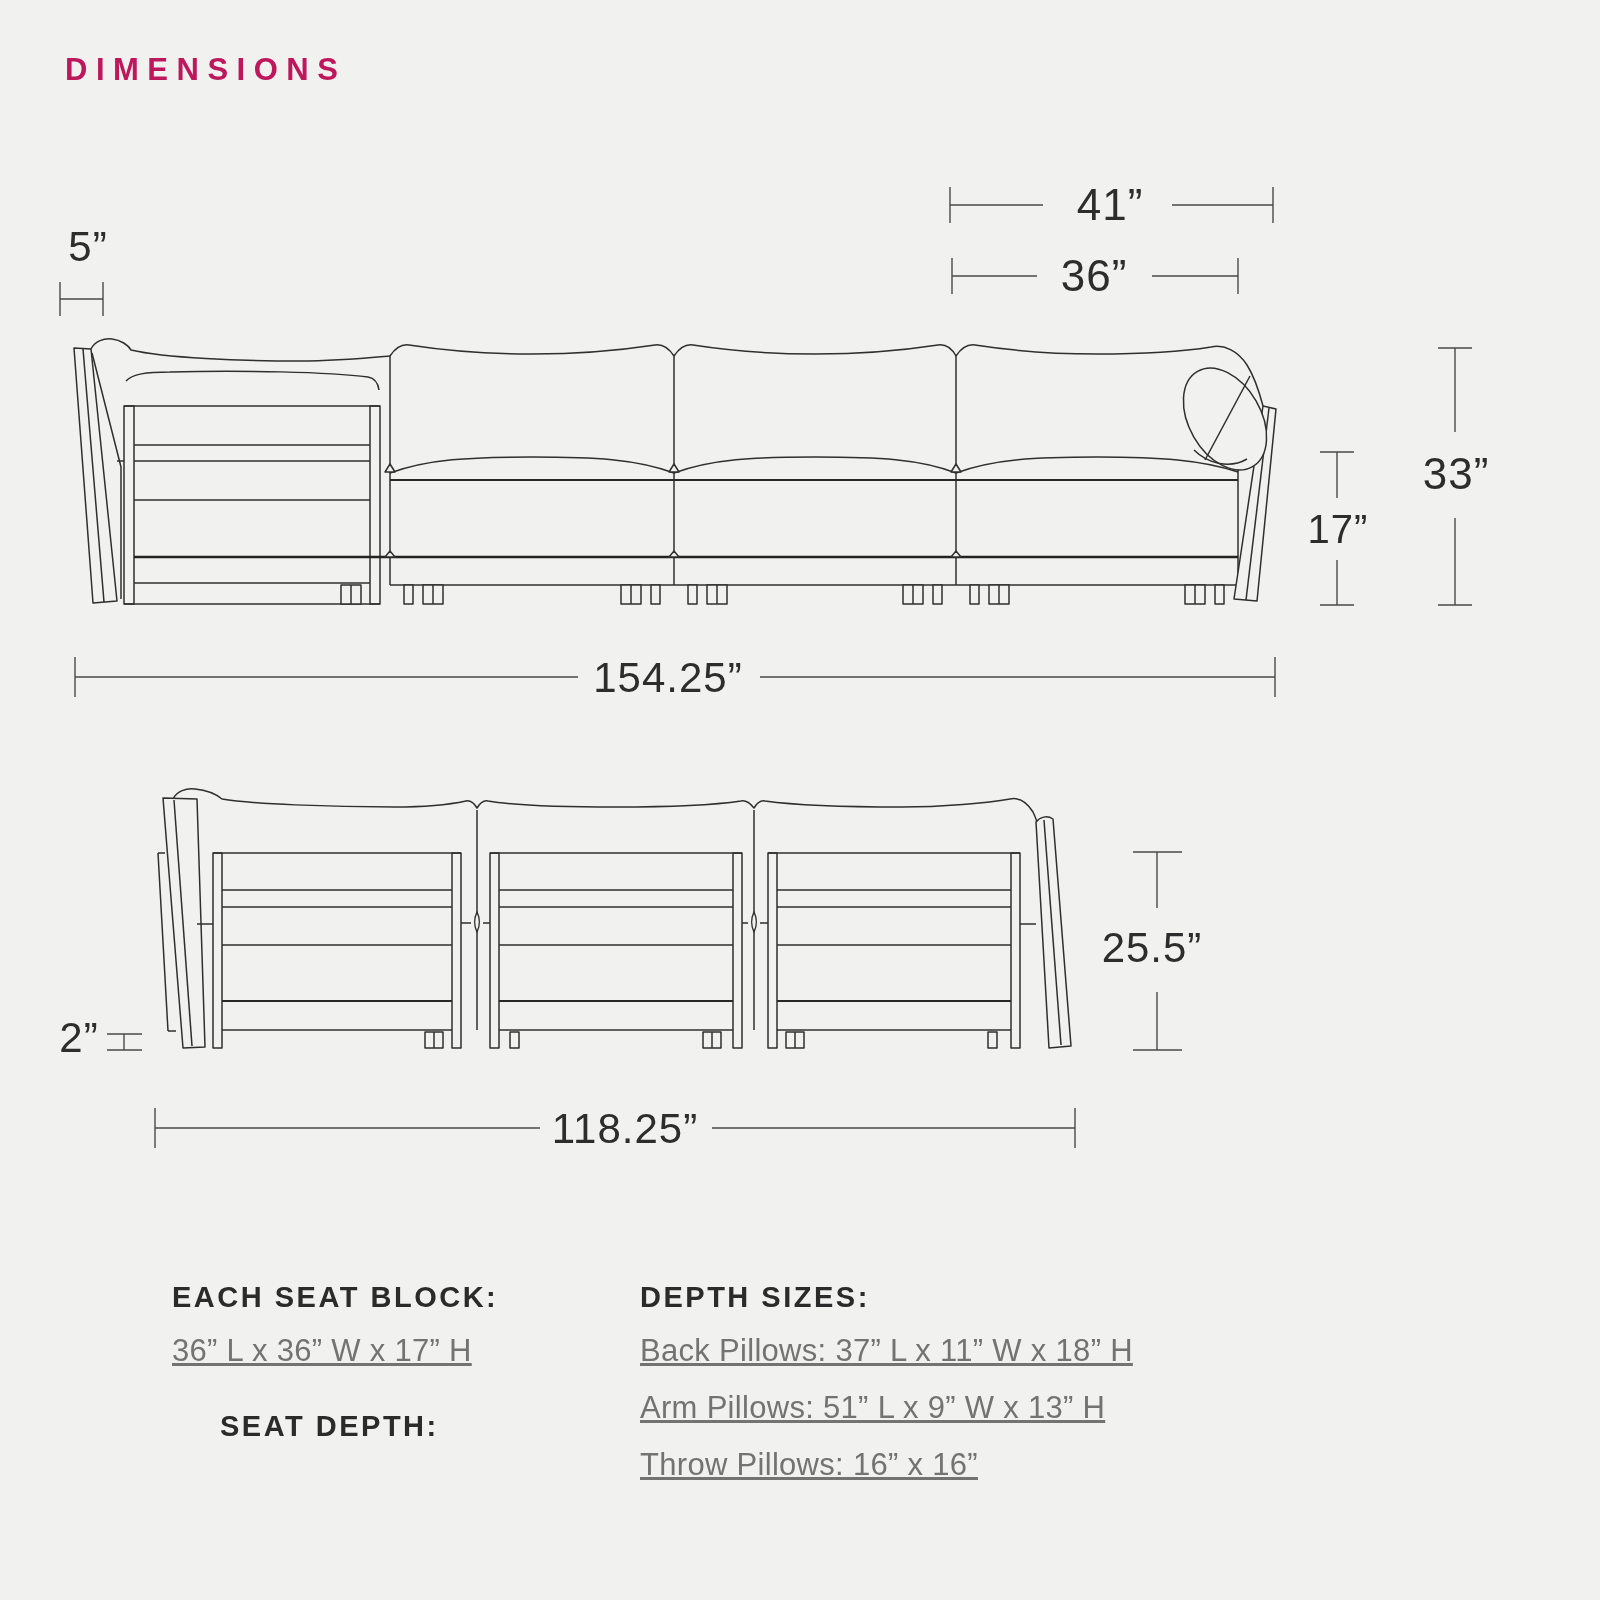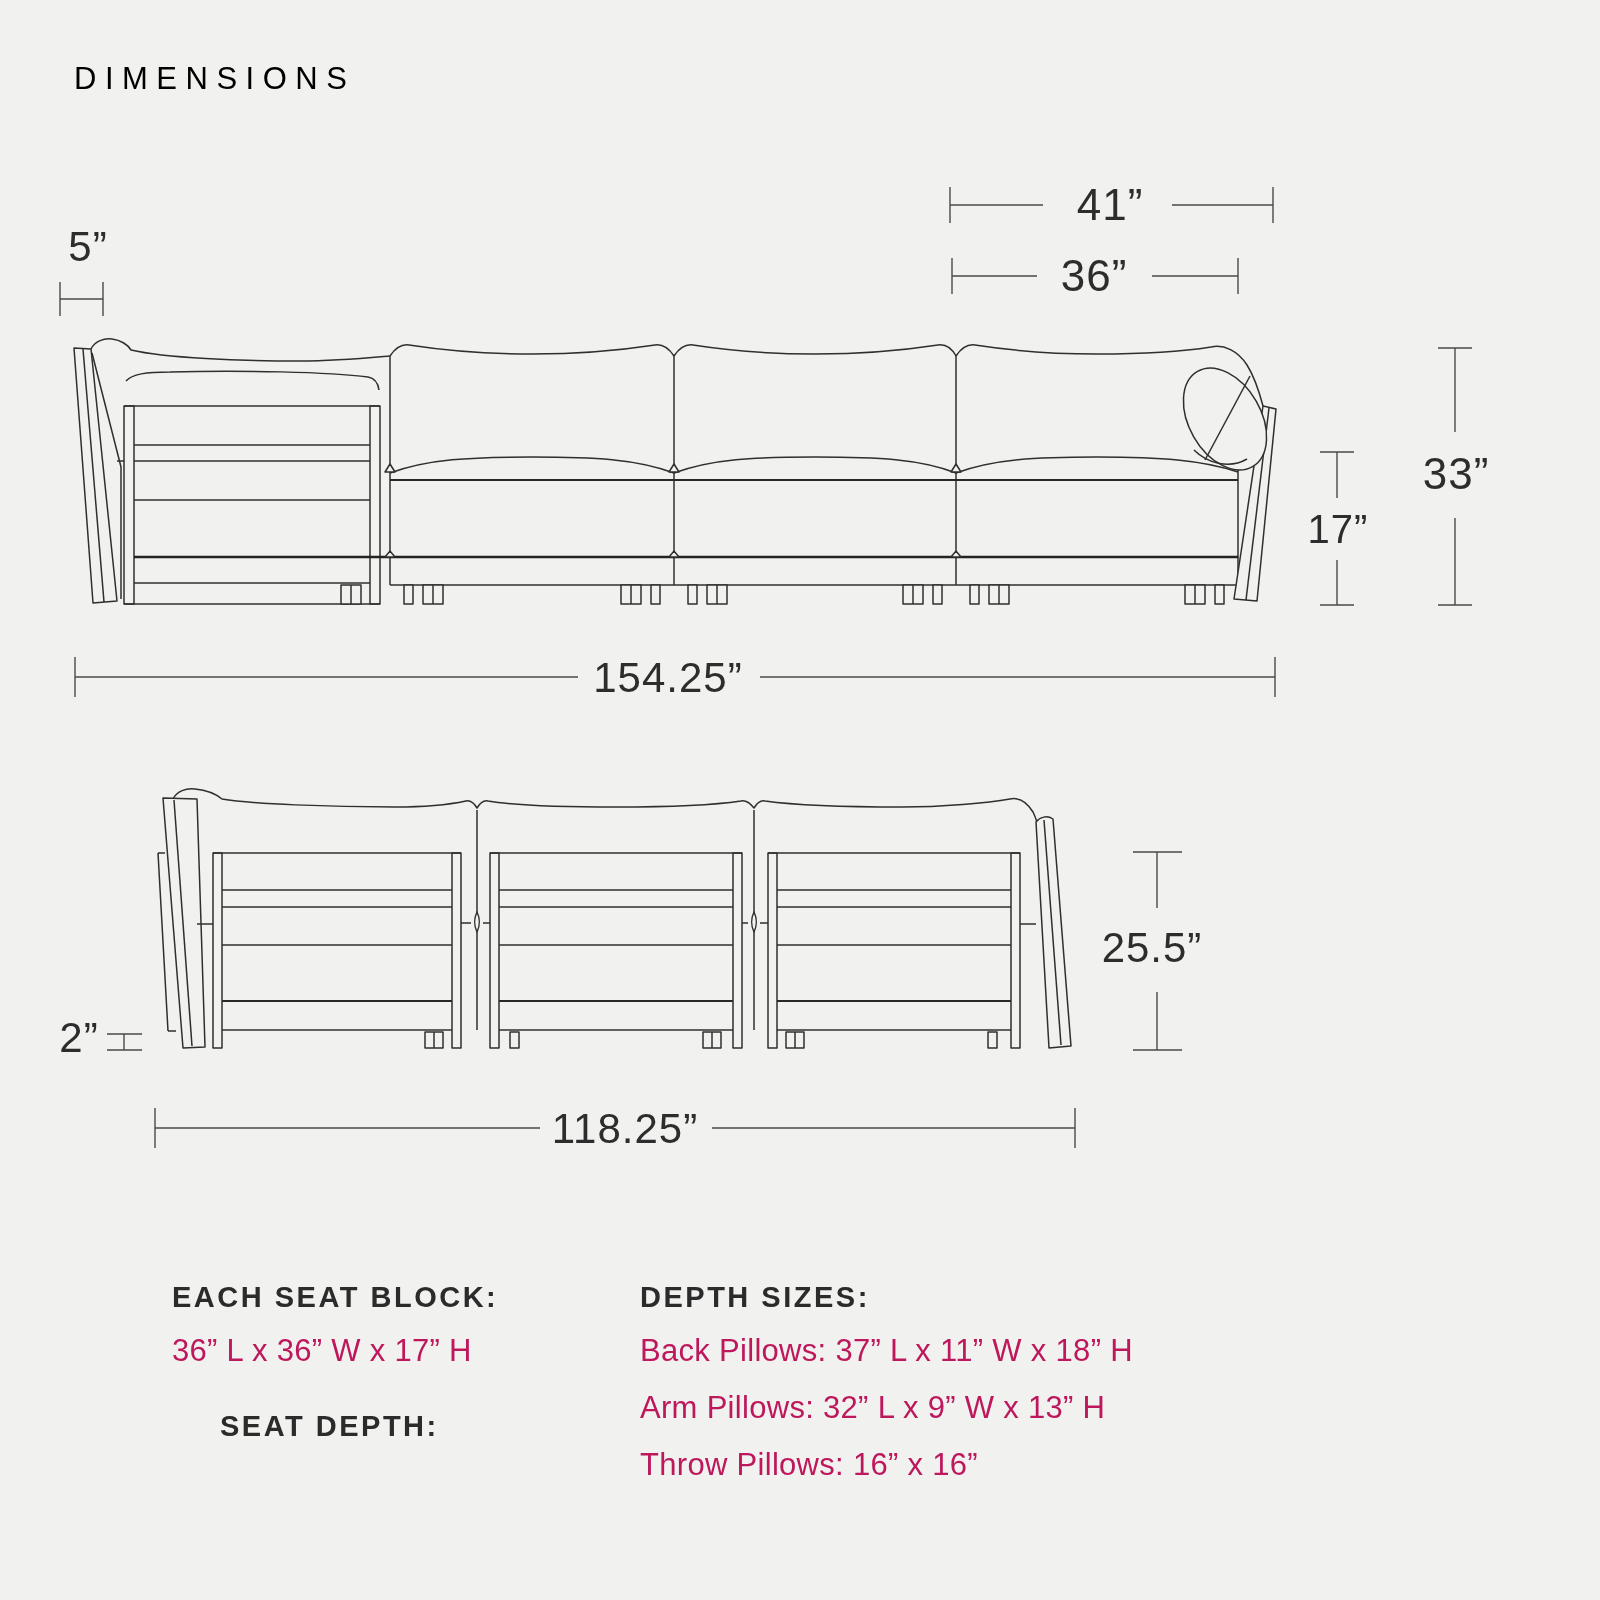--- a/index.html
+++ b/index.html
@@ -5,41 +5,41 @@
   html,body{margin:0;padding:0;}
   .canvas{
     position:relative;
     width:1600px;height:1600px;
     background:#F1F1EF;
     font-family:"Liberation Sans",sans-serif;
     color:#2B2B2B;
     overflow:hidden;
   }
   .page-title{
-    position:absolute;left:61px;top:48px;margin:13px;
-    font-size:31px;font-weight:400;letter-spacing:8.5px;color:#000000;
+    position:absolute;left:61px;top:48px;margin:4px;
+    font-size:31px;font-weight:700;letter-spacing:8.5px;color:#be185d;
   }
   svg.diagram{position:absolute;left:0;top:0;width:1600px;height:1600px;}
   svg.diagram path, svg.diagram rect, svg.diagram line, svg.diagram ellipse{
     fill:none;stroke:#2F2F2F;stroke-width:1.5;stroke-linejoin:round;stroke-linecap:butt;
   }
   svg.diagram .fillbg{fill:#F1F1EF;}
   svg.diagram .heavy{stroke-width:2.4;stroke:#232323;}
   svg.diagram .med{stroke-width:2;stroke:#282828;}
   svg.diagram .dim{stroke:#4A4A4A;stroke-width:1.4;}
   svg.diagram text{
     fill:#2D2D2D;stroke:none;
     font-family:"Liberation Sans",sans-serif;
     letter-spacing:1px;
   }
   .specs-col{position:absolute;width:520px;}
   .specs-col.left{left:172px;top:1281px;}
   .specs-col.right{left:640px;top:1281px;}
   .spec-h{margin:0 0 19px;font-size:29px;font-weight:700;letter-spacing:2.5px;color:#2B2B2B;}
-  .spec-v{margin:0 0 21px;font-size:31px;font-weight:400;letter-spacing:0.3px;color:#be185d;}
+  .spec-v{margin:0 0 21px;font-size:31px;font-weight:400;letter-spacing:0.3px;color:#737373;text-decoration:underline;}
   .mt-gap{margin-top:41px;margin-left:48px;}
 </style>
 </head>
 <body>
 
 <div class="canvas">
 
   <h1 class="page-title">DIMENSIONS</h1>
 
   <svg class="diagram" viewBox="0 0 1600 1600">
@@ -210,17 +210,17 @@
 
   <div class="specs-col left">
     <p class="spec-h">EACH SEAT BLOCK:</p>
     <p class="spec-v">36” L x 36” W x 17” H</p>
     <p class="spec-h mt-gap">SEAT DEPTH:</p>
   </div>
 
   <div class="specs-col right">
     <p class="spec-h">DEPTH SIZES:</p>
     <p class="spec-v">Back Pillows: 37” L x 11” W x 18” H</p>
-    <p class="spec-v">Arm Pillows: 32” L x 9” W x 13” H</p>
+    <p class="spec-v">Arm Pillows: 51” L x 9” W x 13” H</p>
     <p class="spec-v">Throw Pillows: 16” x 16”</p>
   </div>
 
 </div>
 
 </body></html>

